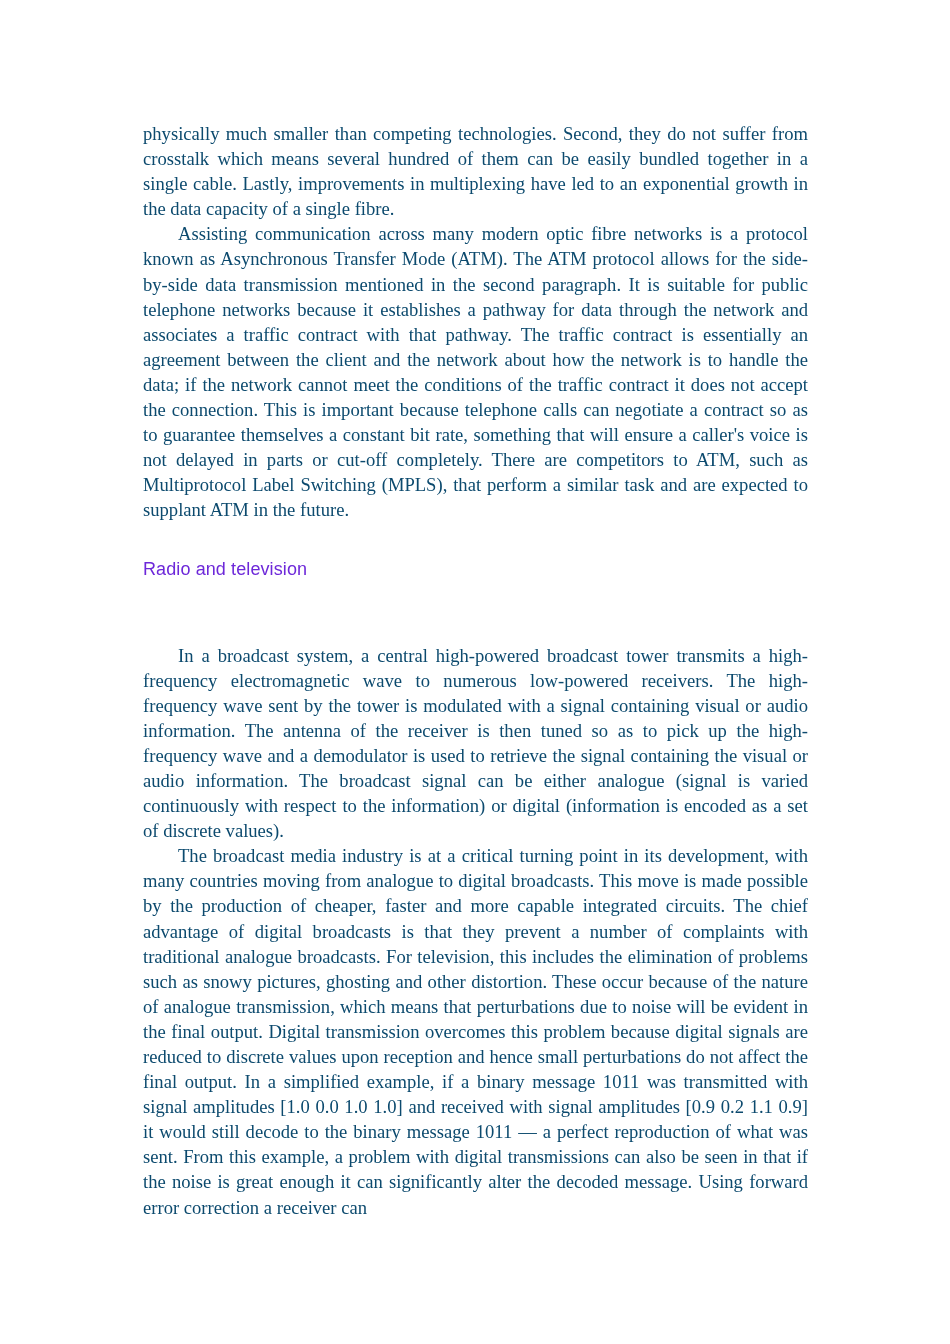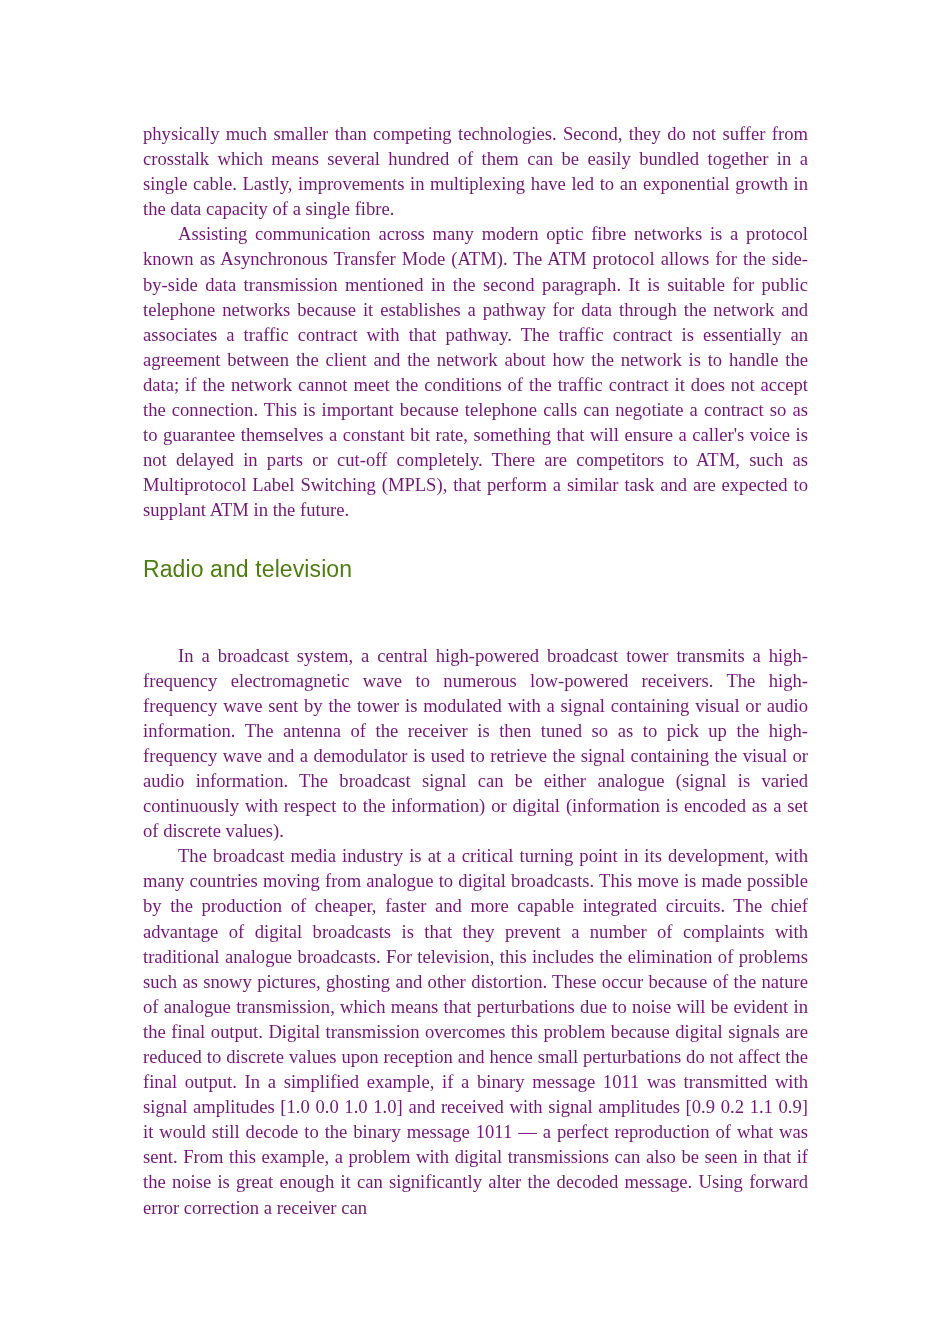--- a/index.html
+++ b/index.html
@@ -36,37 +36,37 @@
 
   p.body-paragraph {
     margin: 0;
     padding: 0;
     font-family: "Liberation Serif", "DejaVu Serif", serif;
     font-size: 18.6px;
     line-height: 25.1px;
     text-align: justify;
     text-justify: inter-word;
     text-indent: 35px;
-    color: #701a75;
+    color: #0c4a6e;
     hyphens: none;
     -webkit-hyphens: none;
   }
 
   p.body-paragraph.no-indent {
     text-indent: 0;
   }
 
   h2.section-heading {
     margin: 0;
     padding: 0;
     font-family: "Liberation Sans", "DejaVu Sans", sans-serif;
-    font-size: 23px;
+    font-size: 18px;
     font-weight: 400;
     line-height: 28px;
-    color: #4d7c0f;
+    color: #6d28d9;
     letter-spacing: 0.1px;
   }
 
   .heading-block {
     margin-top: 32px;
     margin-bottom: 0;
   }
 
   .after-heading-gap {
     height: 60px;

